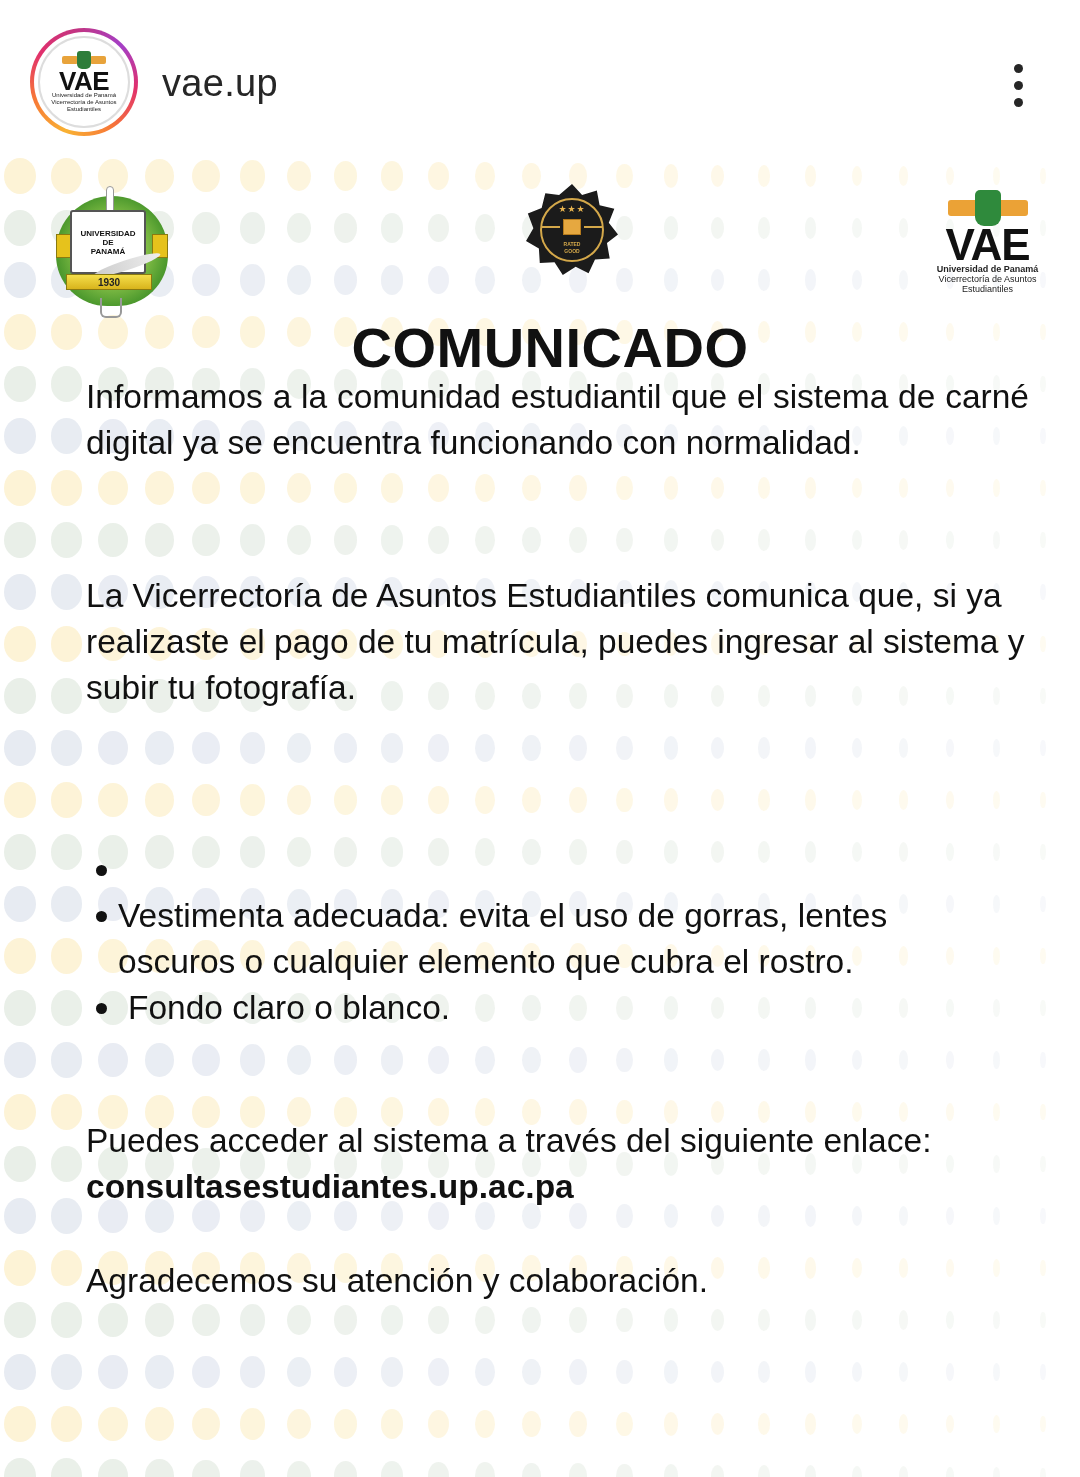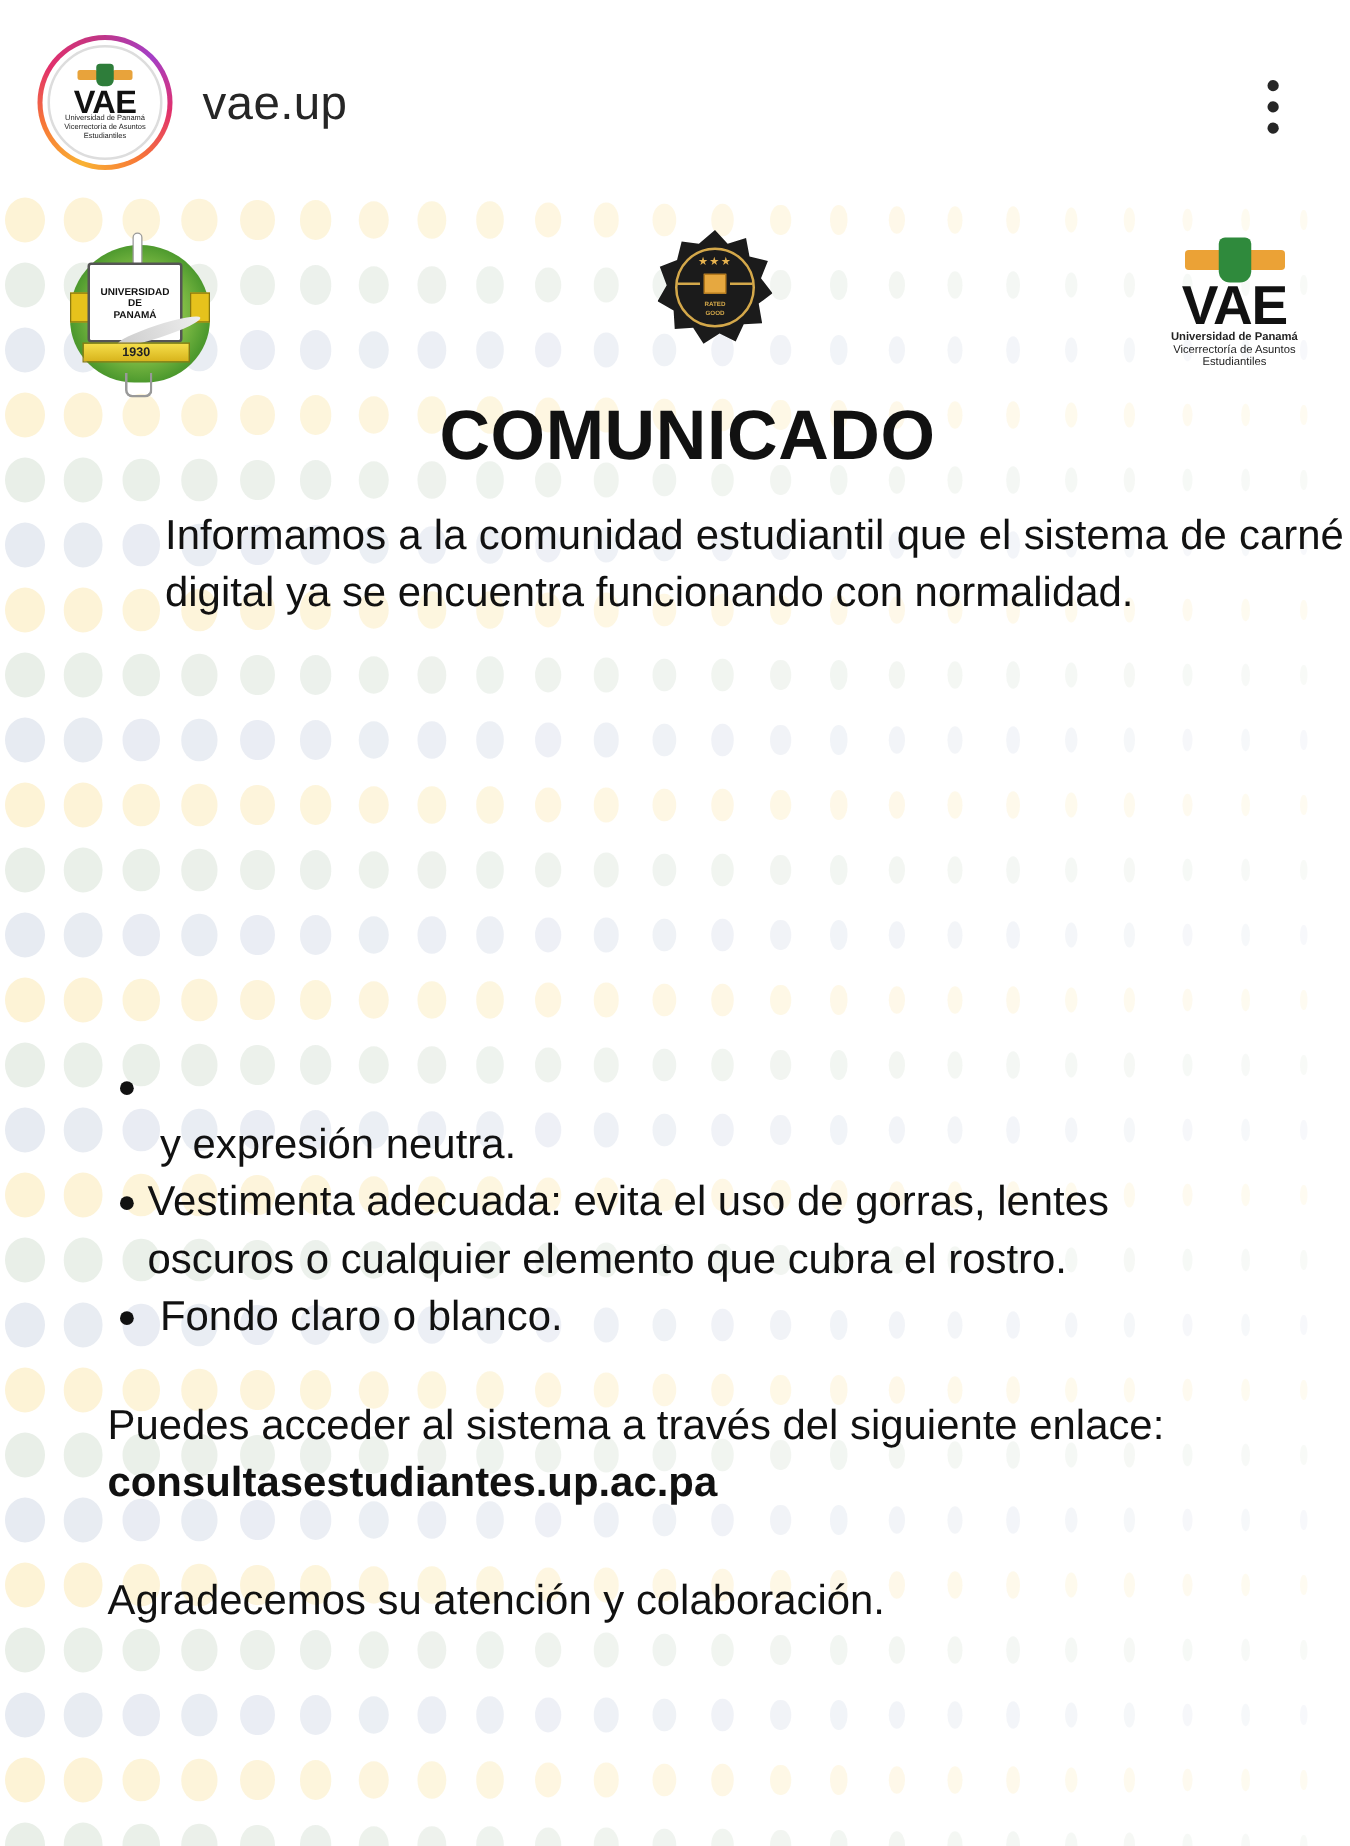--- a/index.html
+++ b/index.html
@@ -63,21 +63,21 @@
   .vae-fist .arm.l { left: 0; } .vae-fist .arm.r { right: 0; }
   .vae-fist .hand { position: absolute; left: 27px; top: 0; width: 26px; height: 36px; background: #2f8a3c; border-radius: 5px 5px 9px 9px; }
   .vae-word { font-weight: 900; font-size: 44px; line-height: 38px; color: #111; letter-spacing: -1px; }
   .vae-line1 { font-size: 9px; line-height: 10px; font-weight: 700; color: #222; }
   .vae-line2 { font-size: 9px; line-height: 10px; color: #222; }
 
   
   .title { position: absolute; left: 0; top: 162px; width: 1100px; text-align: center; font-weight: 700; font-size: 56px; line-height: 72px; color: #111; letter-spacing: 0.5px; }
   .body-text { position: absolute; left: 86px; width: 943px; font-size: 33.5px; line-height: 46px; color: #111; }
   .justify { text-align: justify; text-align-last: left; }
-  .p1 { top: 256px; margin-left: 46px; }
+  .p1 { top: 224px; }
   .p2 { top: 423px; }
   .p3 { top: 605px; }
   .bullets { position: absolute; left: 86px; top: 697px; width: 943px; font-size: 33.5px; line-height: 46px; color: #111; }
   .bullet { position: relative; padding-left: 42px; }
   .bullet::before { content: ""; position: absolute; left: 10px; top: 18px; width: 11px; height: 11px; border-radius: 50%; background: #111; }
   .bullet.b3 { padding-left: 32px; }
   .bullet.b3::before { left: 10px; }
   .bullet.b3 .cont { display: block; }
   .p4 { top: 968px; }
   .link-text { position: absolute; left: 86px; top: 1014px; font-size: 33.5px; line-height: 46px; font-weight: 700; color: #111; text-decoration: none; }
@@ -753,25 +753,25 @@
     </div>
     <div class="vae-word">VAE</div>
     <div class="vae-line1">Universidad de Panamá</div>
     <div class="vae-line2">Vicerrectoría de Asuntos</div>
     <div class="vae-line2">Estudiantiles</div>
   </div>
 
   <div class="title">COMUNICADO</div>
 
   <p class="body-text justify p1">Informamos a la comunidad estudiantil que el sistema de carné digital ya se encuentra funcionando con normalidad.</p>
+  <p class="body-text p2">La Vicerrectoría de Asuntos Estudiantiles comunica que, si ya realizaste el pago de tu matrícula, puedes ingresar al sistema y subir tu fotografía.</p>
 
   <div class="bullets">
     <div class="bullet">
       <br>
-      <span>y expresión neutra.</span>
     </div>
     <div class="bullet b3">
       <span>Vestimenta adecuada: evita el uso de gorras, lentes</span>
       <span class="cont">oscuros o cualquier elemento que cubra el rostro.</span>
     </div>
     <div class="bullet">
       <span>Fondo claro o blanco.</span>
     </div>
   </div>
 

